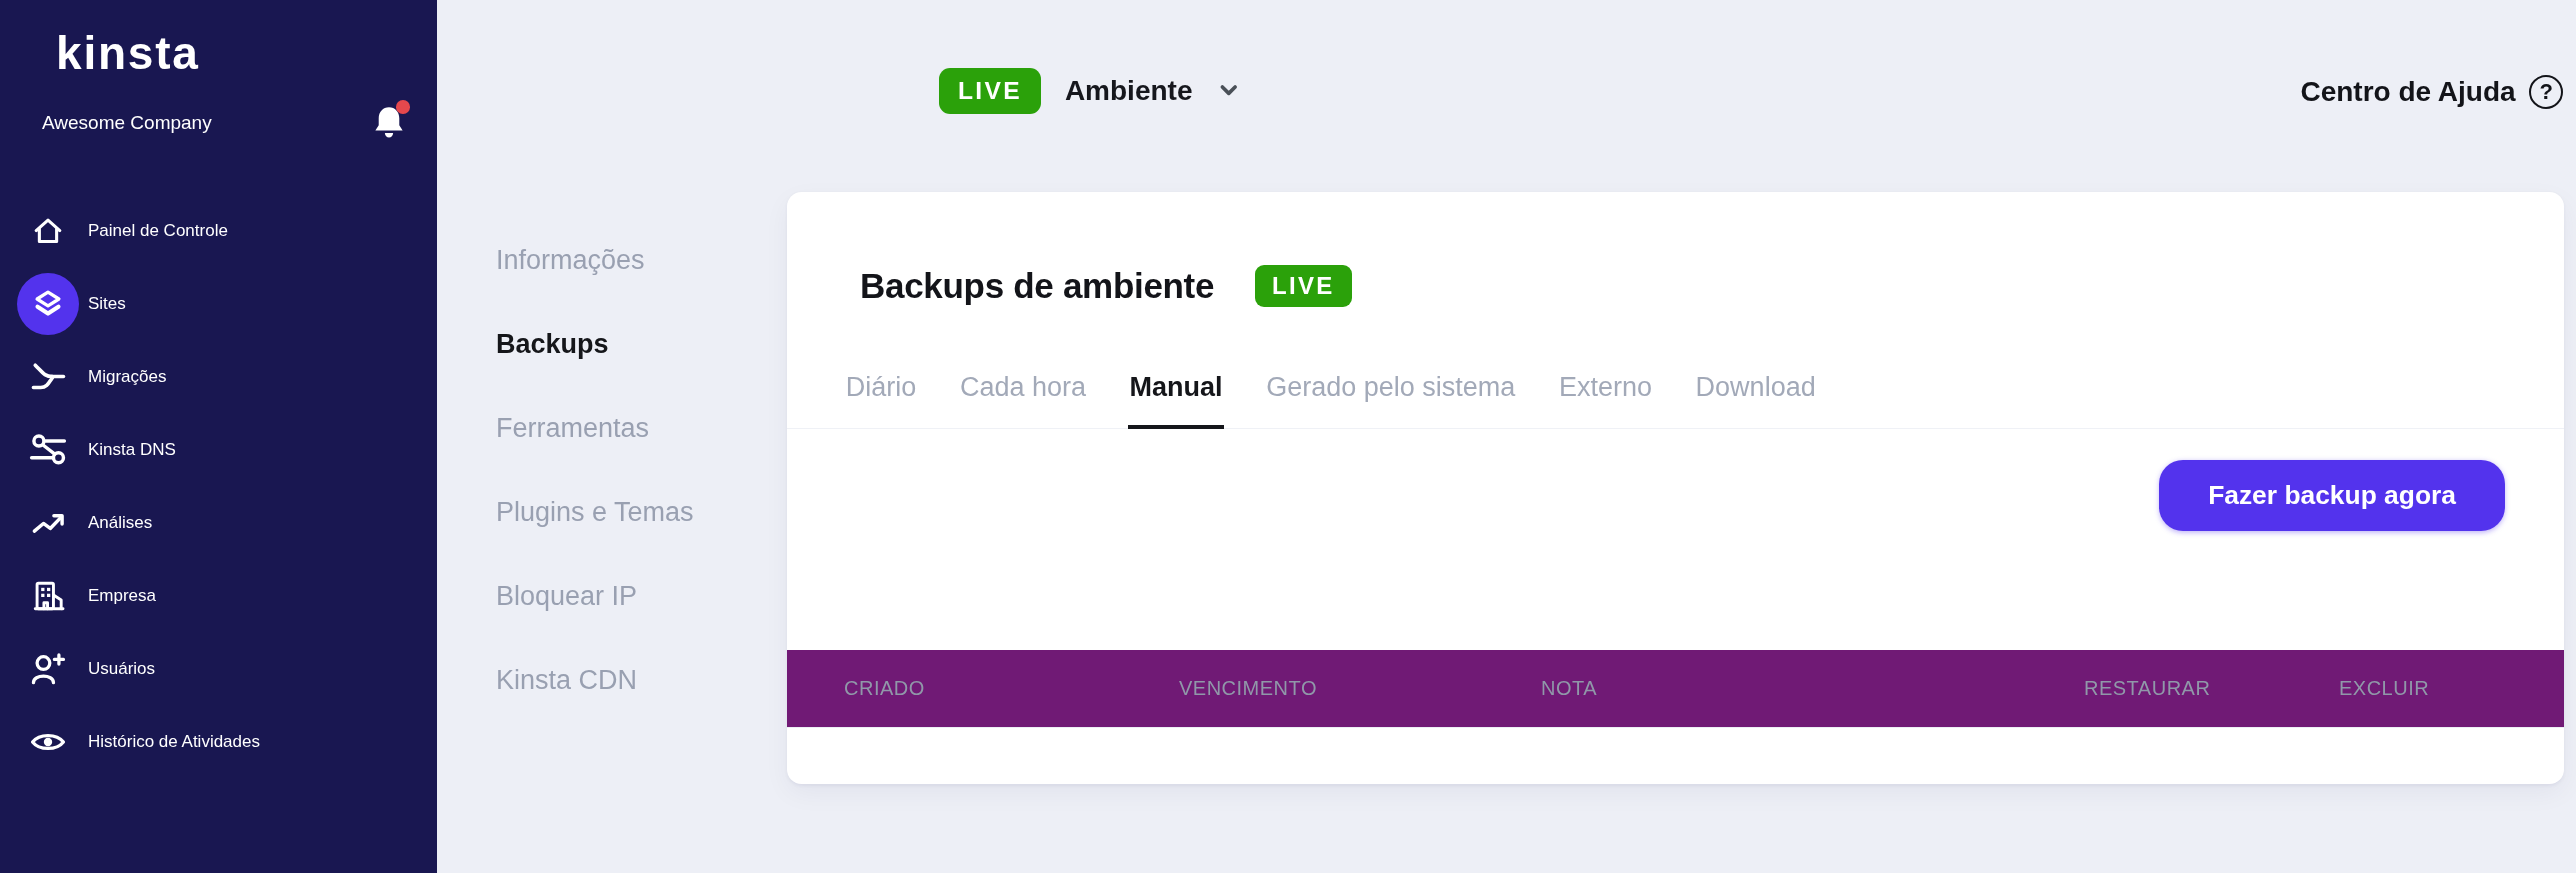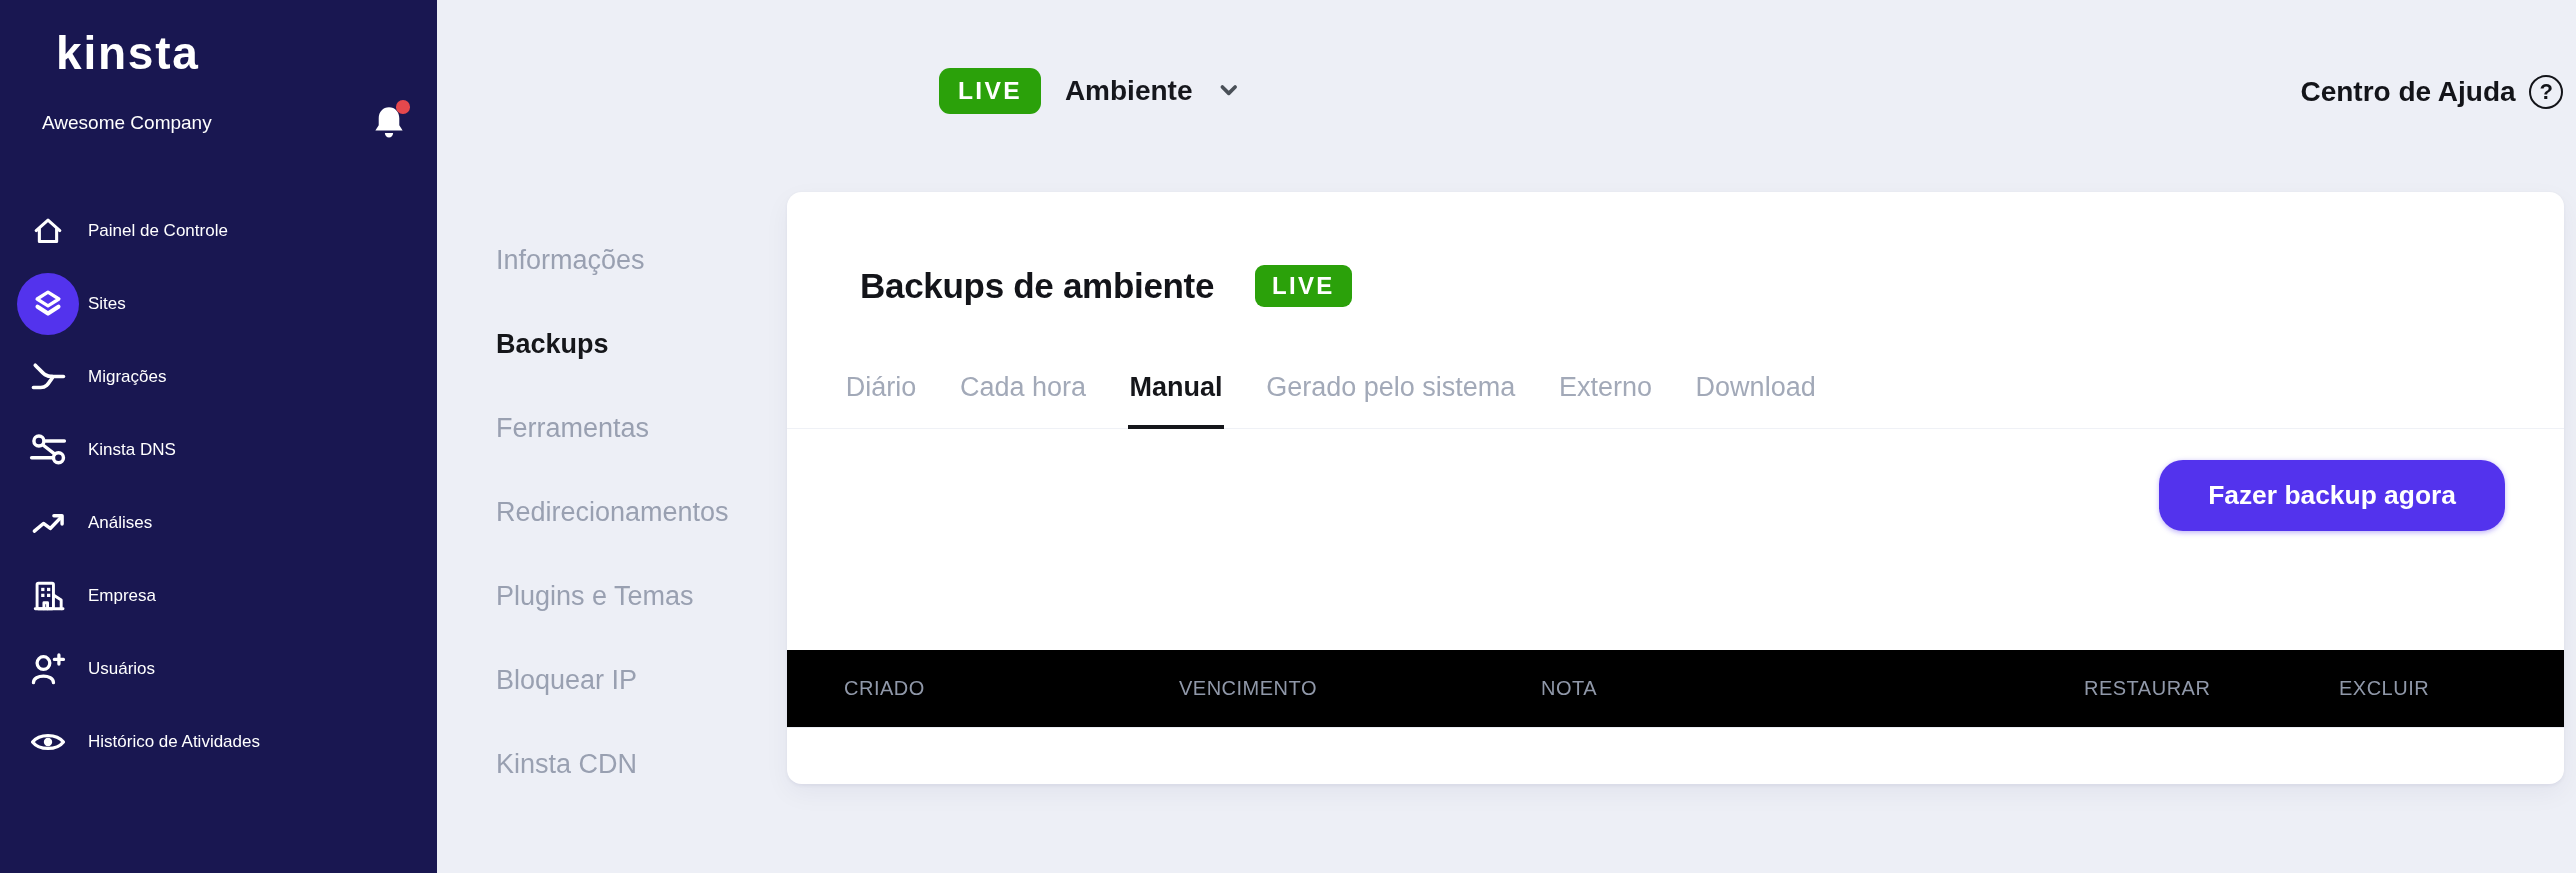--- a/index.html
+++ b/index.html
@@ -38,21 +38,21 @@
   .card{position:absolute;left:787px;top:192px;width:1777px;height:592px;background:#fff;border-radius:14.6px;
         box-shadow:0 1.8px 3.6px rgba(25,23,81,0.05),0 9px 25.5px rgba(25,23,81,0.05);box-sizing:border-box;}
   .card-head{display:flex;align-items:center;gap:24.6px;padding:55px 57px 0;}
   .card-title{margin:16px;font-size:35px;line-height:46px;font-weight:700;color:#131419;letter-spacing:-0.3px;}
   .tabbar{display:flex;gap:40px;padding:0 57px;margin-top:40px;border-bottom:1.8px solid #EFF1F6;}
   .tab{font-size:27px;color:#A2A9B8;font-weight:500;padding:7.3px 1.8px 22px;border-bottom:4.6px solid transparent;margin-bottom:-1.8px;white-space:nowrap;cursor:pointer;}
   .tab.active{color:#15161A;font-weight:700;border-bottom-color:#15161A;}
   .toolbar{display:flex;justify-content:flex-end;padding:31px 59px 0;}
   .primary-btn{background:#5333ED;color:#fff;border:none;border-radius:24px;height:71px;padding:0 49px;
                font-family:inherit;font-size:26.4px;font-weight:700;cursor:pointer;box-shadow:0 1.8px 5.5px rgba(83,51,237,0.35);}
-  .thead{margin-top:119px;height:78px;background:#000000;border-bottom:1.8px solid #ECEEF4;display:flex;align-items:center;
+  .thead{margin-top:119px;height:78px;background:#701a75;border-bottom:1.8px solid #ECEEF4;display:flex;align-items:center;
          padding:0 57px;box-sizing:border-box;font-size:20px;color:#9098A9;font-weight:500;letter-spacing:0.5px;}
   .th{white-space:nowrap;}
   .th-criado{width:335px;}
   .th-vencimento{width:362px;}
   .th-nota{width:543px;}
   .th-restaurar{width:255px;}
   .th-excluir{flex:1;}
   .tbody-empty{height:77px;}
 </style>
 </head>
@@ -183,21 +183,20 @@
 
   <div class="help">
     <span class="help-label">Centro de Ajuda</span>
     <span class="help-icon">?</span>
   </div>
 
   <nav class="subnav">
     <div class="subnav-item">Informações</div>
     <div class="subnav-item active">Backups</div>
     <div class="subnav-item">Ferramentas</div>
-    <div class="subnav-item">Redirecionamentos</div>
     <div class="subnav-item">Plugins e Temas</div>
     <div class="subnav-item">Bloquear IP</div>
     <div class="subnav-item">Kinsta CDN</div>
   </nav>
 
   <main class="card">
 
     <div class="card-head">
       <h1 class="card-title">Backups de ambiente</h1>
       <span class="badge badge-sm">LIVE</span>

